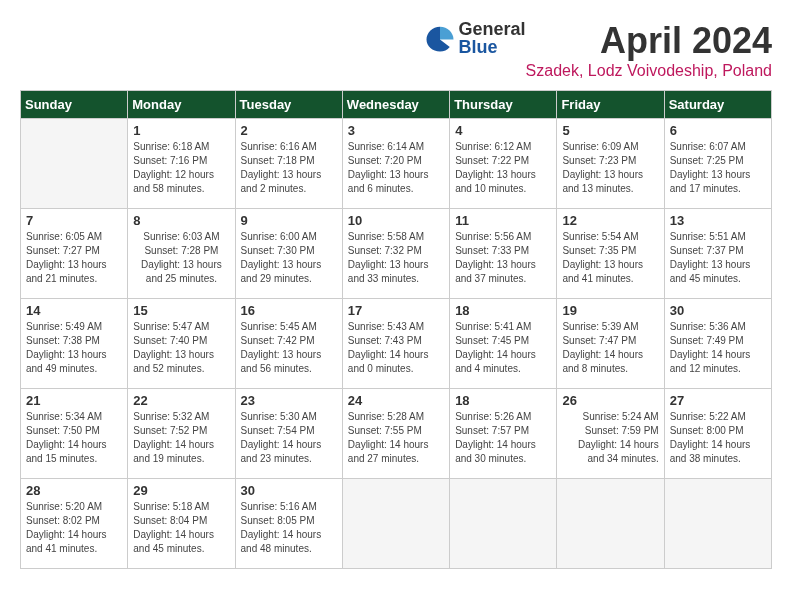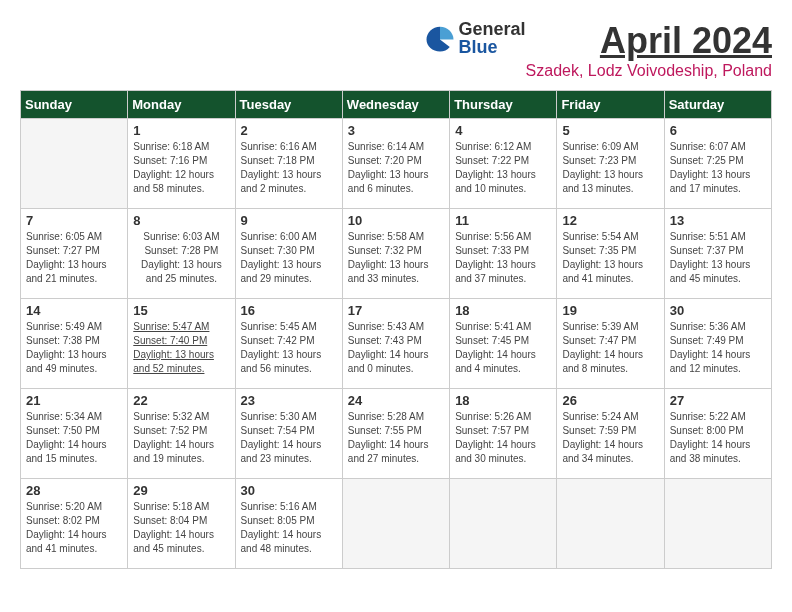--- a/index.html
+++ b/index.html
@@ -34,21 +34,20 @@
       height: 30px;
       margin-right: 4px;
     }
     .title-block {
       text-align: right;
     }
     .month-title {
       font-size: 36px;
       font-weight: bold;
       color: #333;
-      text-decoration: underline;
     }
     .location {
       font-size: 16px;
       color: #be185d;
     }
     table {
       width: 100%;
       border-collapse: collapse;
       table-layout: fixed;
     }
@@ -202,21 +201,21 @@
       </tr>
       <tr>
         <td>
           <span class="day-num">14</span>
           <div class="day-info" style="white-space: pre-line;">Sunrise: 5:49 AM
 Sunset: 7:38 PM
 Daylight: 13 hours and 49 minutes.</div>
         </td>
         <td>
           <span class="day-num">15</span>
-          <div class="day-info" style="white-space: pre-line; text-decoration: underline;">Sunrise: 5:47 AM
+          <div class="day-info" style="white-space: pre-line;">Sunrise: 5:47 AM
 Sunset: 7:40 PM
 Daylight: 13 hours and 52 minutes.</div>
         </td>
         <td>
           <span class="day-num">16</span>
           <div class="day-info" style="white-space: pre-line;">Sunrise: 5:45 AM
 Sunset: 7:42 PM
 Daylight: 13 hours and 56 minutes.</div>
         </td>
         <td>
@@ -270,21 +269,21 @@
 Daylight: 14 hours and 27 minutes.</div>
         </td>
         <td>
           <span class="day-num">18</span>
           <div class="day-info" style="white-space: pre-line;">Sunrise: 5:26 AM
 Sunset: 7:57 PM
 Daylight: 14 hours and 30 minutes.</div>
         </td>
         <td>
           <span class="day-num">26</span>
-          <div class="day-info" style="white-space: pre-line;">Sunrise: 5:24 AM
+          <div class="day-info" style="white-space: pre-line; text-align: right;">Sunrise: 5:24 AM
 Sunset: 7:59 PM
 Daylight: 14 hours and 34 minutes.</div>
         </td>
         <td>
           <span class="day-num">27</span>
           <div class="day-info" style="white-space: pre-line;">Sunrise: 5:22 AM
 Sunset: 8:00 PM
 Daylight: 14 hours and 38 minutes.</div>
         </td>
       </tr>

